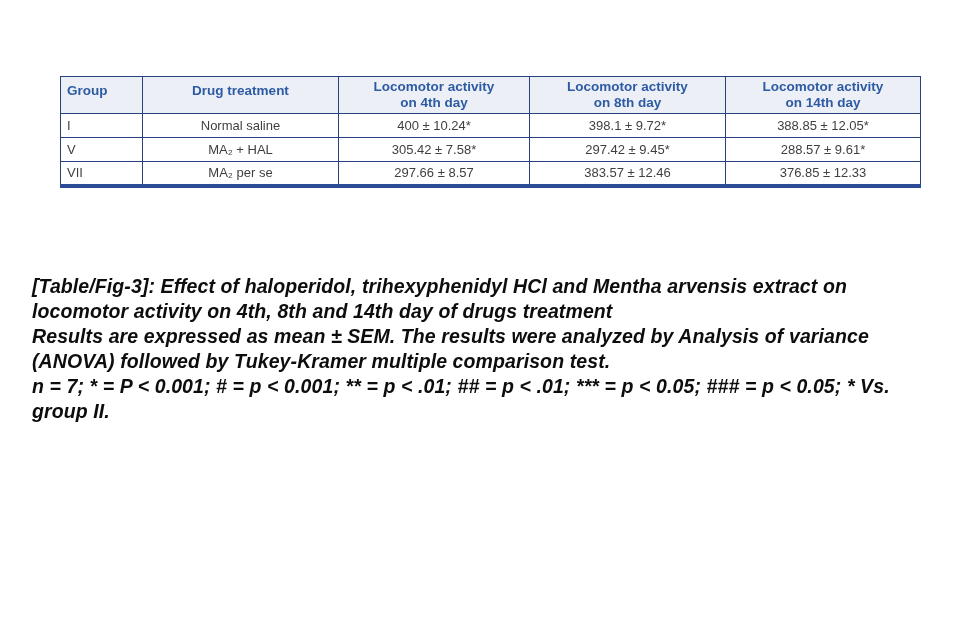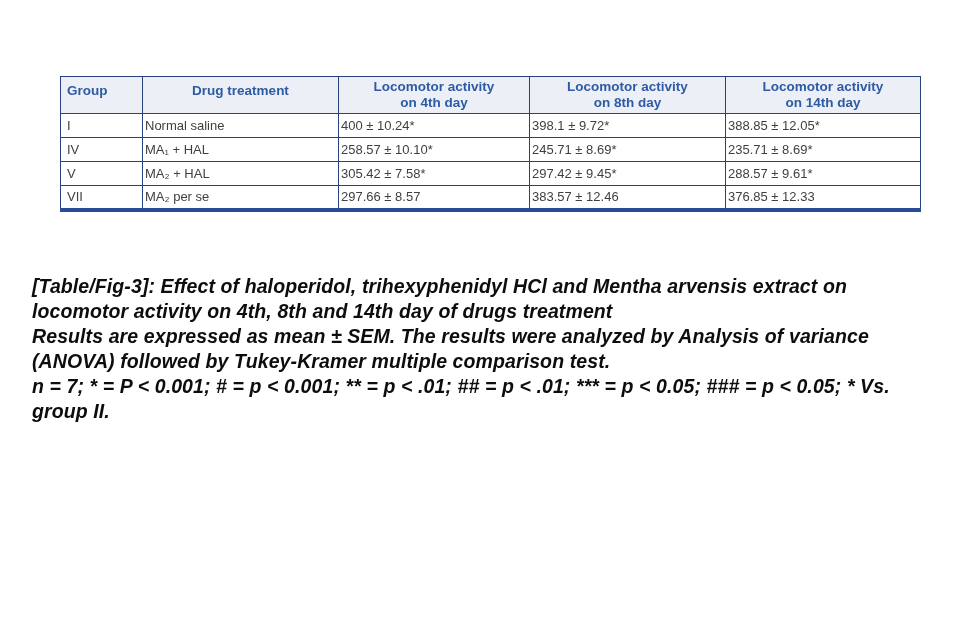--- a/index.html
+++ b/index.html
@@ -40,21 +40,21 @@
     vertical-align:middle;
     padding:2px 4px;
     line-height:16px;
   }
   th.th-single{vertical-align:bottom;padding-bottom:14px;}
   th.th-left{text-align:left;padding-left:6px;}
   td{
     height:24px;
     font-size:13px;
     color:var(--body-text);
-    text-align:left;
+    text-align:center;
     padding:0 2px;
     background:#fff;
     line-height:14px;
   }
   td.c-group{text-align:left;padding-left:6px;}
   .caption{
     position:absolute;
     left:32px;top:274px;
     width:930px;
     font-weight:bold;
@@ -94,27 +94,20 @@
       </thead>
       <tbody>
         <tr>
           <td class="c-group">I</td>
           <td>Normal saline</td>
           <td>400 ± 10.24*</td>
           <td>398.1 ± 9.72*</td>
           <td>388.85 ± 12.05*</td>
         </tr>
         <tr>
-          <td class="c-group">IV</td>
-          <td>MA₁ + HAL</td>
-          <td>258.57 ± 10.10*</td>
-          <td>245.71 ± 8.69*</td>
-          <td>235.71 ± 8.69*</td>
-        </tr>
-        <tr>
           <td class="c-group">V</td>
           <td>MA₂ + HAL</td>
           <td>305.42 ± 7.58*</td>
           <td>297.42 ± 9.45*</td>
           <td>288.57 ± 9.61*</td>
         </tr>
         <tr>
           <td class="c-group">VII</td>
           <td>MA₂ per se</td>
           <td>297.66 ± 8.57</td>

